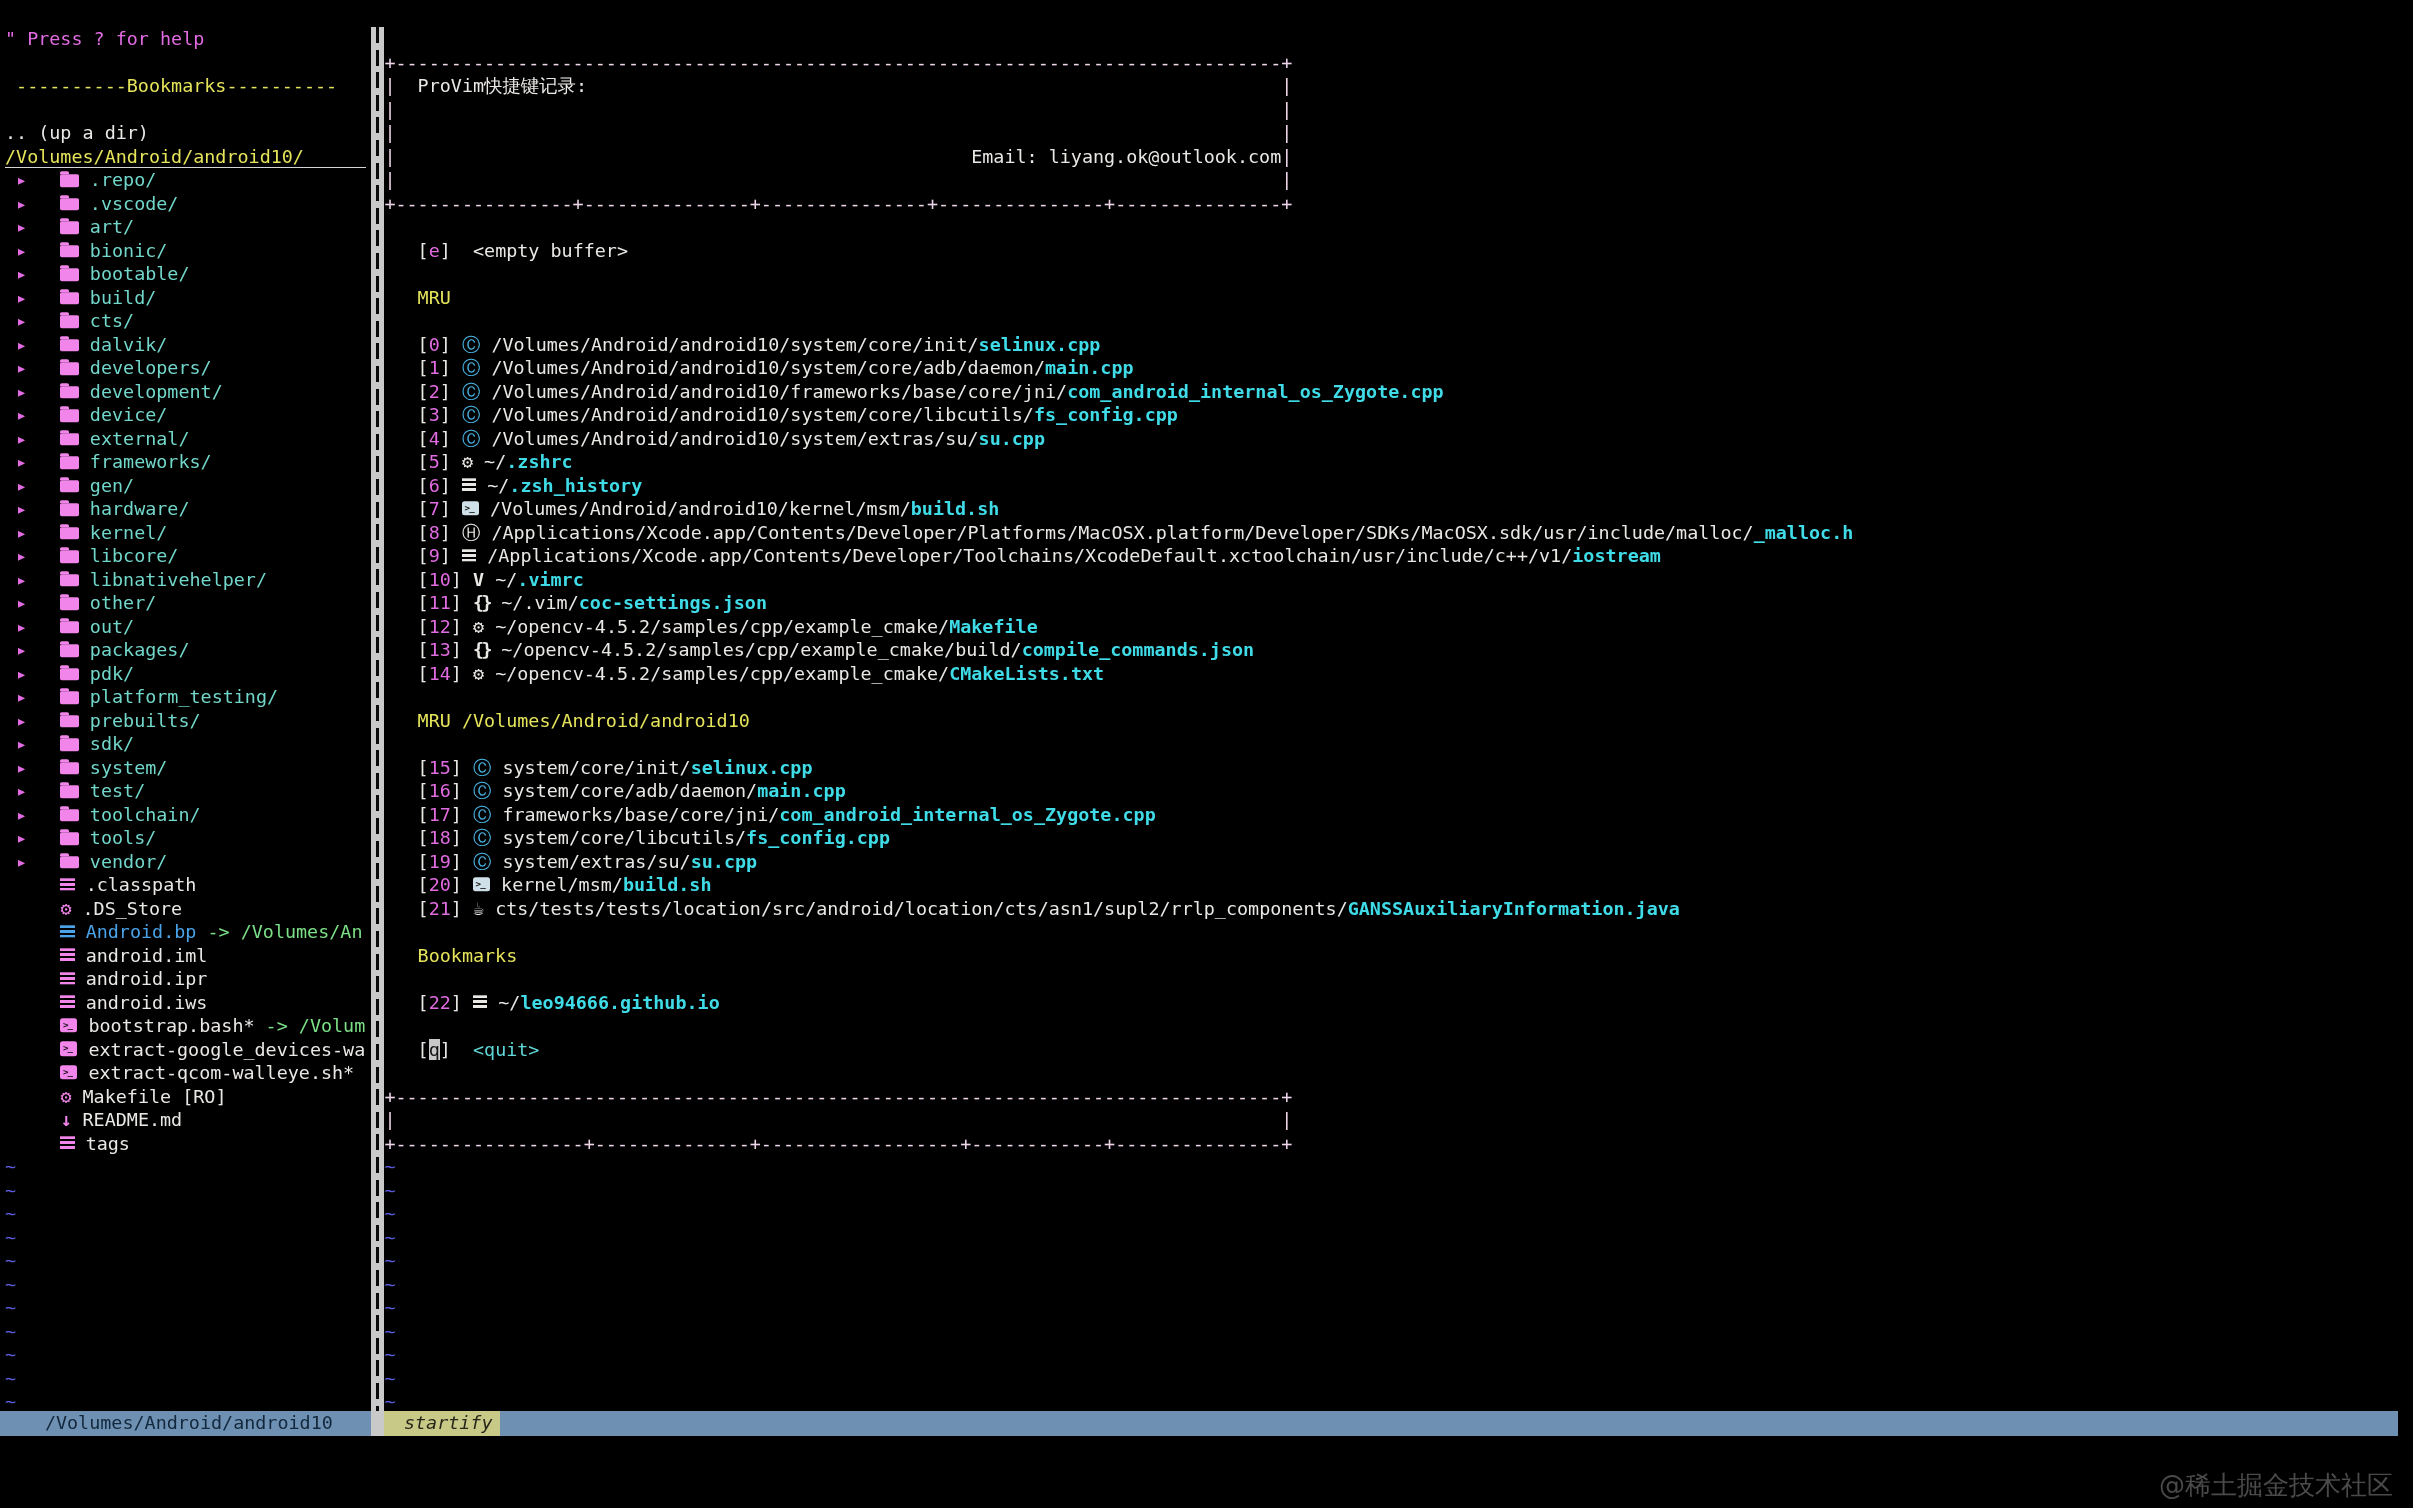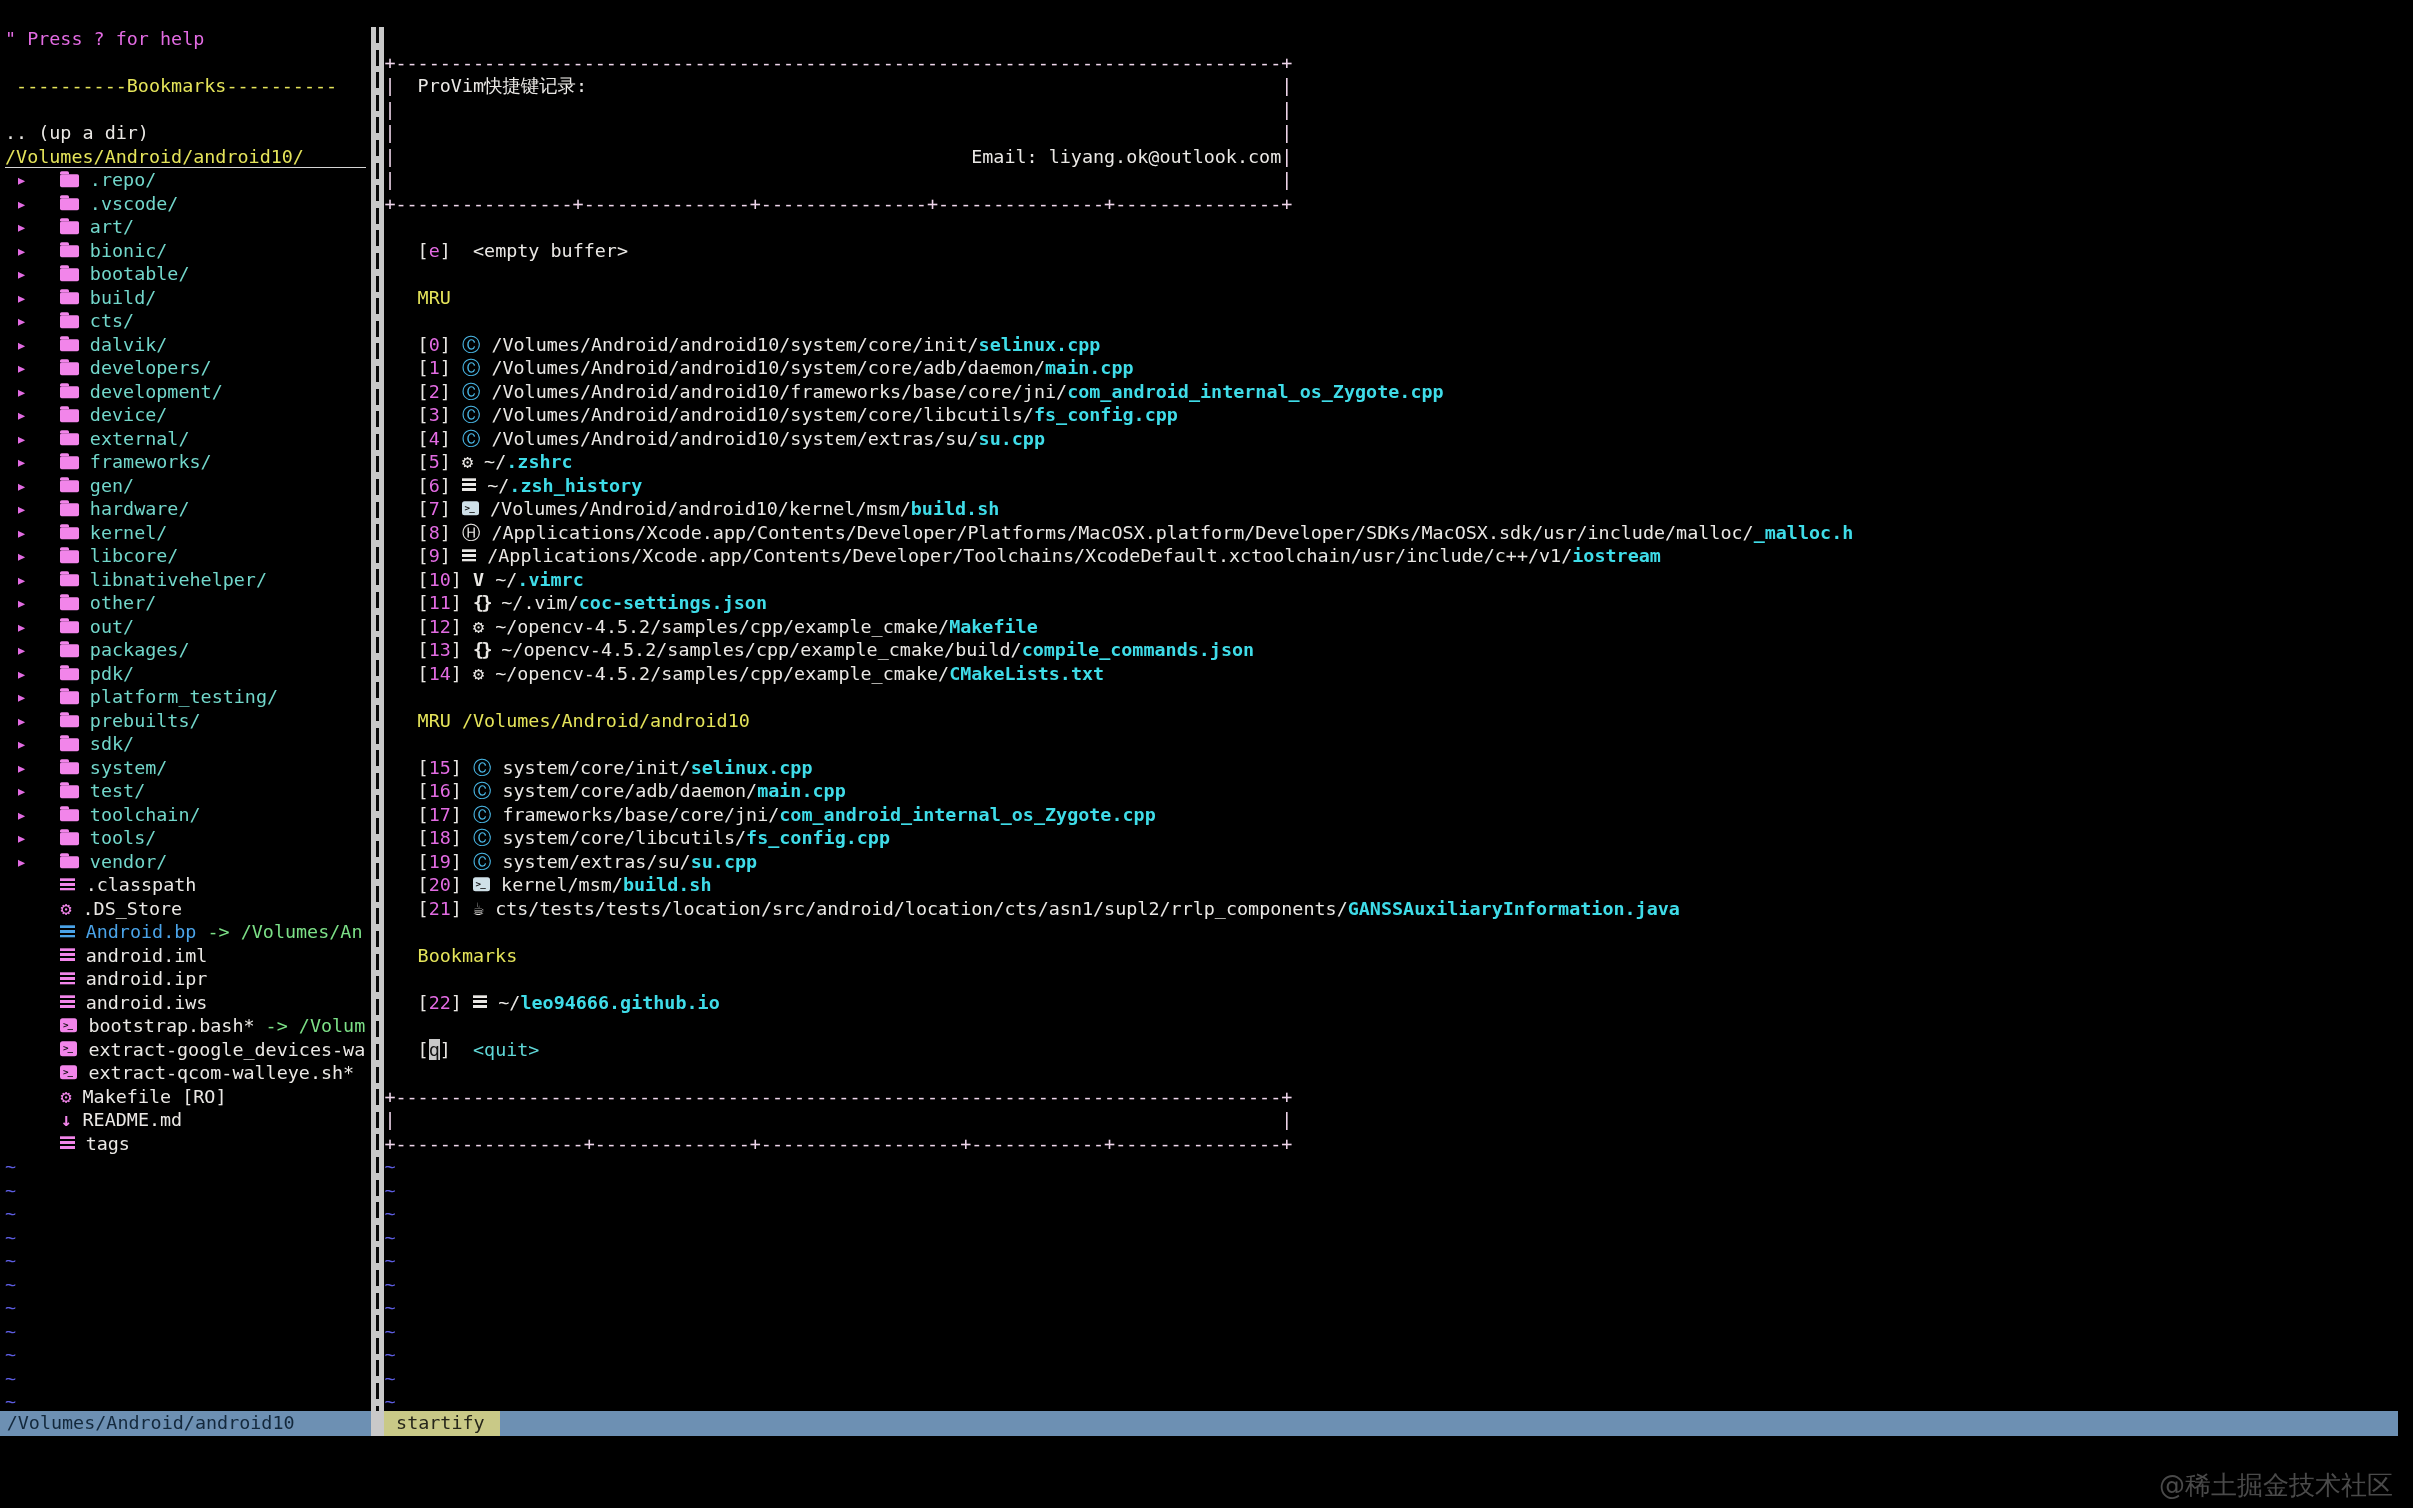--- a/index.html
+++ b/index.html
@@ -61,24 +61,24 @@
   .ic-folder{width:18.4px;height:12.6px;background:currentColor;border-radius:1.7px;position:relative;margin-top:3.4px;}
   .ic-folder::before{content:"";position:absolute;top:-3.4px;left:0;width:8.4px;height:3.4px;background:inherit;border-radius:1.7px 1.7px 0 0;}
   .ic-term{width:17px;height:14.2px;background:currentColor;border-radius:2.5px;position:relative;}
   .term-glyph{position:absolute;left:2.5px;top:0.8px;font-size:9.2px;line-height:11.7px;color:#101010;font-weight:bold;letter-spacing:-0.8px;}
   .ic-glyph{display:inline;vertical-align:baseline;transform:none;}
   .ic-cpp{color:var(--cpp);}
   .ic-vim{font-weight:bold;}
   .ic-braces{letter-spacing:-2.5px;font-weight:bold;}
   .ic-down{font-weight:bold;}
   
-  .statusline{position:absolute;top:1411px;left:0;width:2413px;height:28px;display:flex;line-height:24px;}
+  .statusline{position:absolute;top:1411px;left:0;width:2413px;height:28px;display:flex;line-height:24px;text-align:center;}
   .st-path{width:371px;background:var(--bar-blue);color:#13283c;padding-left:6.7px;box-sizing:border-box;}
   .st-sep{width:13.4px;background:#c9c9c9;}
-  .st-mode{width:116px;background:var(--khaki);color:#26261a;padding-left:11.7px;box-sizing:border-box;}
+  .st-mode{width:116px;background:var(--khaki);color:#26261a;padding-left:11.7px;box-sizing:border-box;font-style:italic;}
   .st-fill{width:1898px;background:var(--bar-blue);}
   .st-edge{flex:1;background:#000;}
   
   .cmdline{position:absolute;top:1436px;left:0;width:2413px;height:73px;background:#000;}
   .watermark{position:absolute;right:20px;bottom:11.7px;color:#4a4a4a;font-size:26px;font-family:"DejaVu Sans",sans-serif;}
 </style>
 </head>
 <body>
 
 <div class="screen">

